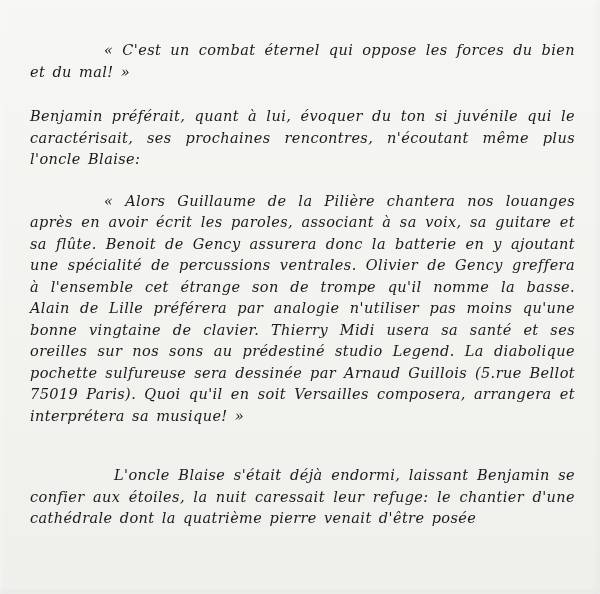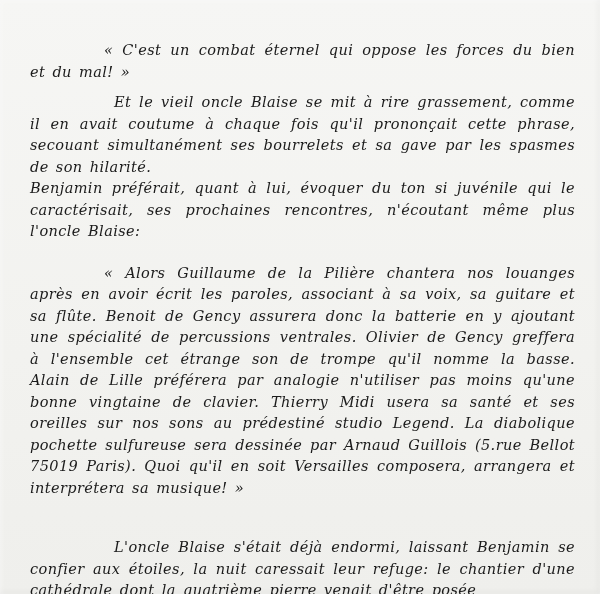--- a/index.html
+++ b/index.html
@@ -29,21 +29,21 @@
     text-align: justify;
     letter-spacing: 0.4px;
     word-spacing: 2.2px;
   }
   .page-text p {
     margin: 0;
     padding: 0;
   }
   p.para-quote-open {
     text-indent: 74px;
-    margin-bottom: 9px;
+    margin-bottom: 23px;
   }
   p.para-indent {
     text-indent: 84px;
   }
   p.para-noindent {
     text-indent: 0;
   }
   p.para-block {
     text-indent: 74px;
     margin-top: 20px;
@@ -52,18 +52,17 @@
     text-indent: 84px;
     margin-top: 38px;
   }
 </style>
 </head>
 <body>
 
 <div class="page">
   <div class="page-text">
     <p class="para-quote-open">« C'est un combat éternel qui oppose les forces du bien et du mal! »</p>
-    <p class="para-indent">Et le vieil oncle Blaise se mit à rire grassement, comme il en avait coutume à chaque fois qu'il prononçait cette phrase, secouant simultanément ses bourrelets et sa gave par les spasmes de son hilarité.</p>
     <p class="para-noindent">Benjamin préférait, quant à lui, évoquer du ton si juvénile qui le caractérisait, ses prochaines rencontres, n'écoutant même plus l'oncle Blaise:</p>
     <p class="para-block">« Alors Guillaume de la Pilière chantera nos louanges après en avoir écrit les paroles, associant à sa voix, sa guitare et sa flûte. Benoit de Gency assurera donc la batterie en y ajoutant une spécialité de percussions ventrales. Olivier de Gency greffera à l'ensemble cet étrange son de trompe qu'il nomme la basse. Alain de Lille préférera par analogie n'utiliser pas moins qu'une bonne vingtaine de clavier. Thierry Midi usera sa santé et ses oreilles sur nos sons au prédestiné studio Legend. La diabolique pochette sulfureuse sera dessinée par Arnaud Guillois (5.rue Bellot 75019 Paris). Quoi qu'il en soit Versailles composera, arrangera et interprétera sa musique! »</p>
     <p class="para-final">L'oncle Blaise s'était déjà endormi, laissant Benjamin se confier aux étoiles, la nuit caressait leur refuge: le chantier d'une cathédrale dont la quatrième pierre venait d'être posée</p>
   </div>
 </div>
 
 </body></html>

